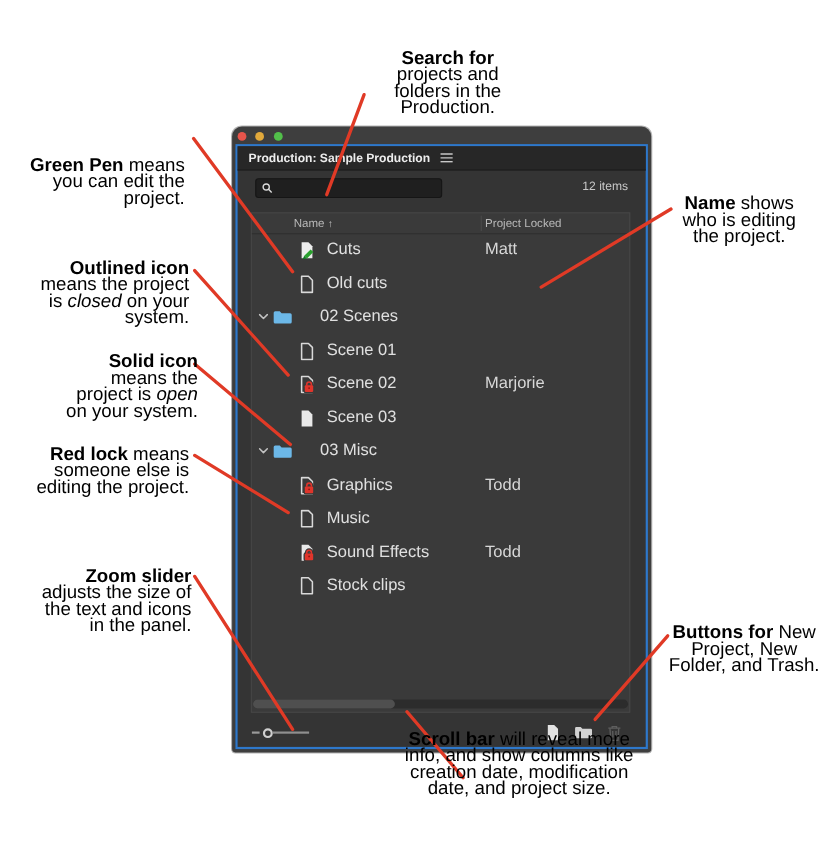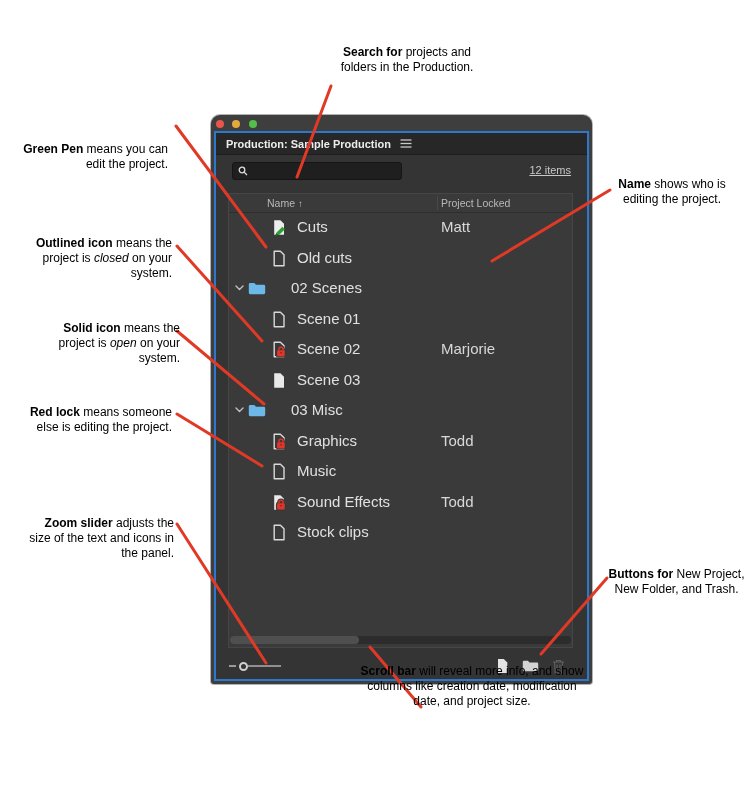--- a/index.html
+++ b/index.html
@@ -5,21 +5,21 @@
 <style>
   html,body{margin:0;padding:0;background:#ffffff;}
   body{width:750px;height:789px;font-family:"Liberation Sans",sans-serif;}
   .canvas{position:relative;width:750px;height:789px;background:#ffffff;overflow:hidden;}
 
   
   .callouts{position:absolute;left:0;top:0;width:750px;height:789px;pointer-events:none;z-index:5;}
   .callouts line{stroke:var(--c-annotation-line,#e03a26);stroke-width:3;stroke-linecap:round;}
 
   
-  .ann{position:absolute;font-size:12px;line-height:15px;color:#000;z-index:6;hyphens:manual;}
+  .ann{position:absolute;font-size:17px;line-height:15px;color:#000;z-index:6;hyphens:manual;}
   .ann .seg-b{font-weight:700;}
   .ann .seg-i{font-style:italic;}
   .ar{text-align:right;}
   .ac{text-align:center;}
   .ann-search{left:333px;top:45px;width:148px;}
   .ann-green-pen{left:18px;top:114px;width:150px;margin-top:28px;}
   .ann-outlined{left:30px;top:236px;width:142px;}
   .ann-solid{left:54px;top:321px;width:126px;}
   .ann-red-lock{left:26px;top:405px;width:146px;}
   .ann-zoom{left:24px;top:516px;width:150px;}
@@ -42,21 +42,21 @@
   .tabbar{position:absolute;left:0;right:0;top:0;height:21px;background:#272727;border-bottom:1px solid #1d1d1d;
           display:flex;align-items:center;}
   .tab-title{margin-left:10px;font-size:11px;font-weight:700;color:#ececec;}
   .menu-btn{margin-left:9px;display:flex;align-items:center;background:none;border:0;padding:0;}
 
   .searchbox{position:absolute;left:16px;top:29px;width:168px;height:16px;background:#1f1f1f;
              border:1px solid #151515;border-radius:3px;display:flex;align-items:center;}
   .searchbox input{flex:1;background:transparent;border:0;outline:none;color:#dddddd;font-size:11px;
                    height:100%;padding:0 4px;font-family:"Liberation Sans",sans-serif;}
   .search-glyph{margin-left:5px;display:flex;}
-  .items-count{position:absolute;right:16px;top:31px;font-size:11px;color:#c8c8c8;text-decoration:underline;}
+  .items-count{position:absolute;right:16px;top:31px;font-size:11px;color:#c8c8c8;}
 
   
   .listbox{position:absolute;left:12px;top:60px;width:345px;height:455px;background:#3a3a3a;
            border:1px solid #464646;box-sizing:border-box;}
   .listheader{position:absolute;left:0;right:0;top:0;height:18px;border-bottom:1px solid #2e2e2e;
               font-size:10.5px;color:#b9b9b9;}
   .col-name{position:absolute;left:7px;top:3px;padding-left:31px;}
   .sort{font-size:9.5px;color:#c4c4c4;}
   .hdr-sep{position:absolute;left:208px;top:2px;bottom:2px;width:1px;background:#4a4a4a;}
   .col-locked{position:absolute;left:212px;top:3px;}

